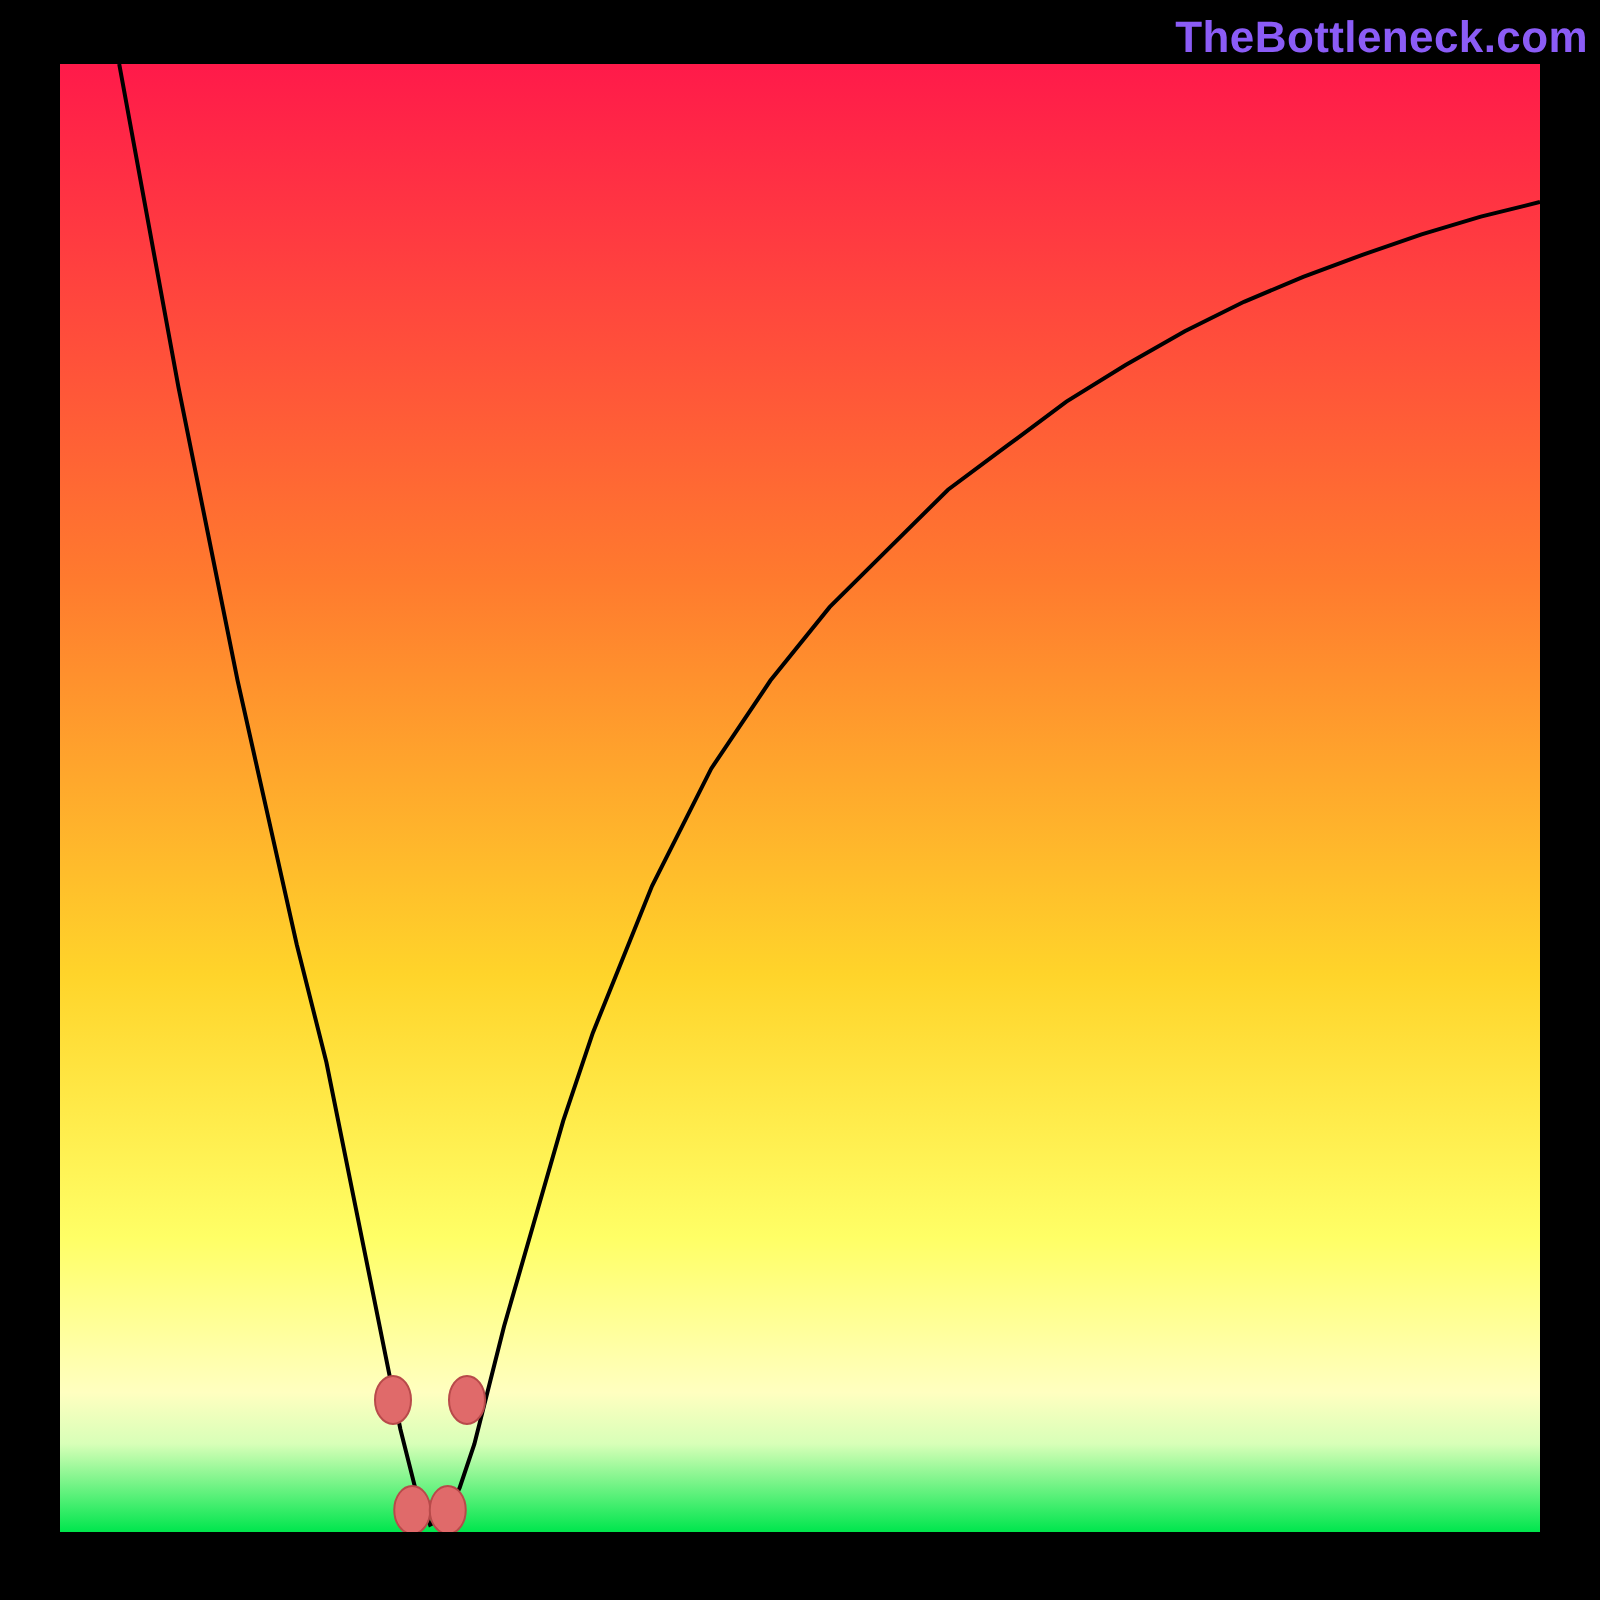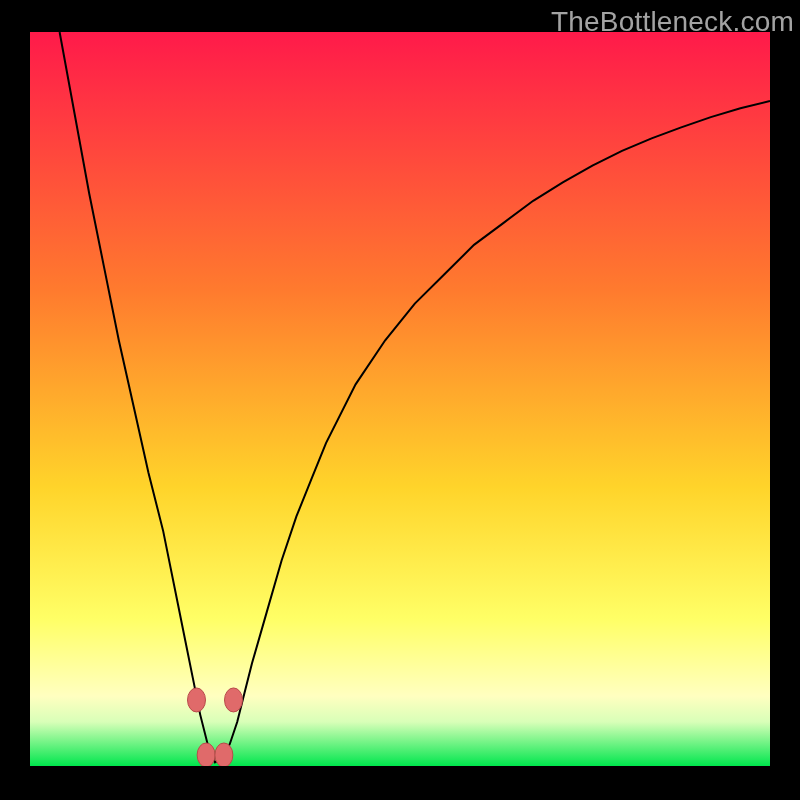--- a/index.html
+++ b/index.html
@@ -39,23 +39,23 @@
     top: 0;
     left: 0;
     width: 100%;
     height: 100%;
     pointer-events: none;
   }
   .watermark {
     position: absolute;
     top: 6px;
     right: 6px;
-    color: #a3a3a3;
-    font-size: 28px;
-    font-weight: 400;
+    color: #8b5cf6;
+    font-size: 22px;
+    font-weight: 700;
     letter-spacing: 0.2px;
   }
 </style>
 </head>
 <body>
 
 <div class="frame">
 
   <div class="watermark">TheBottleneck.com</div>
 

